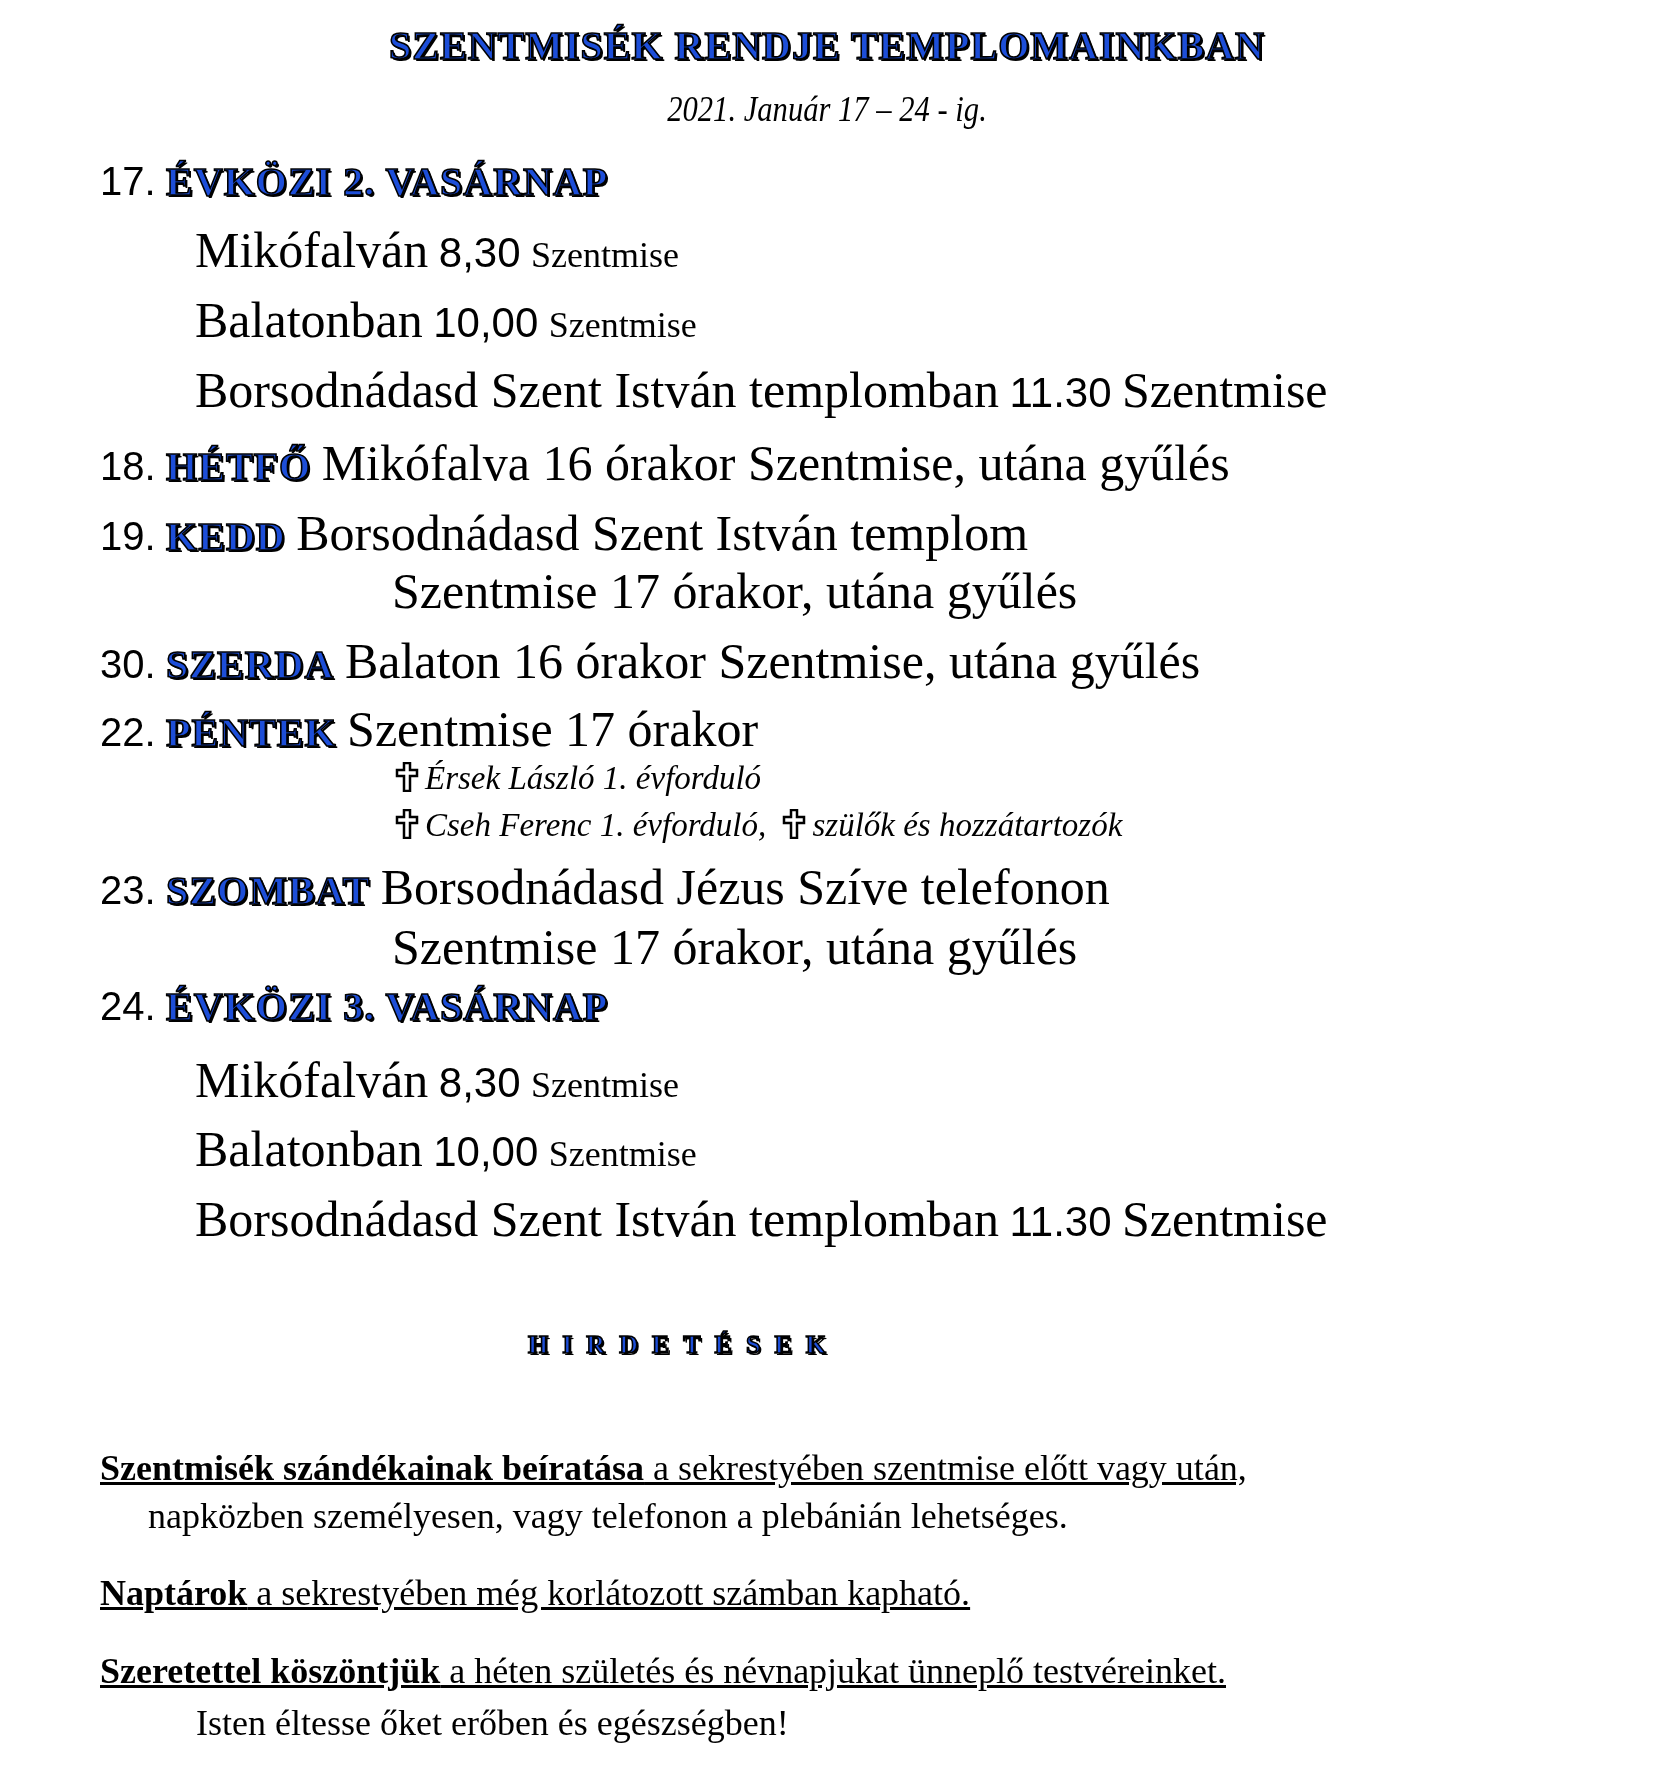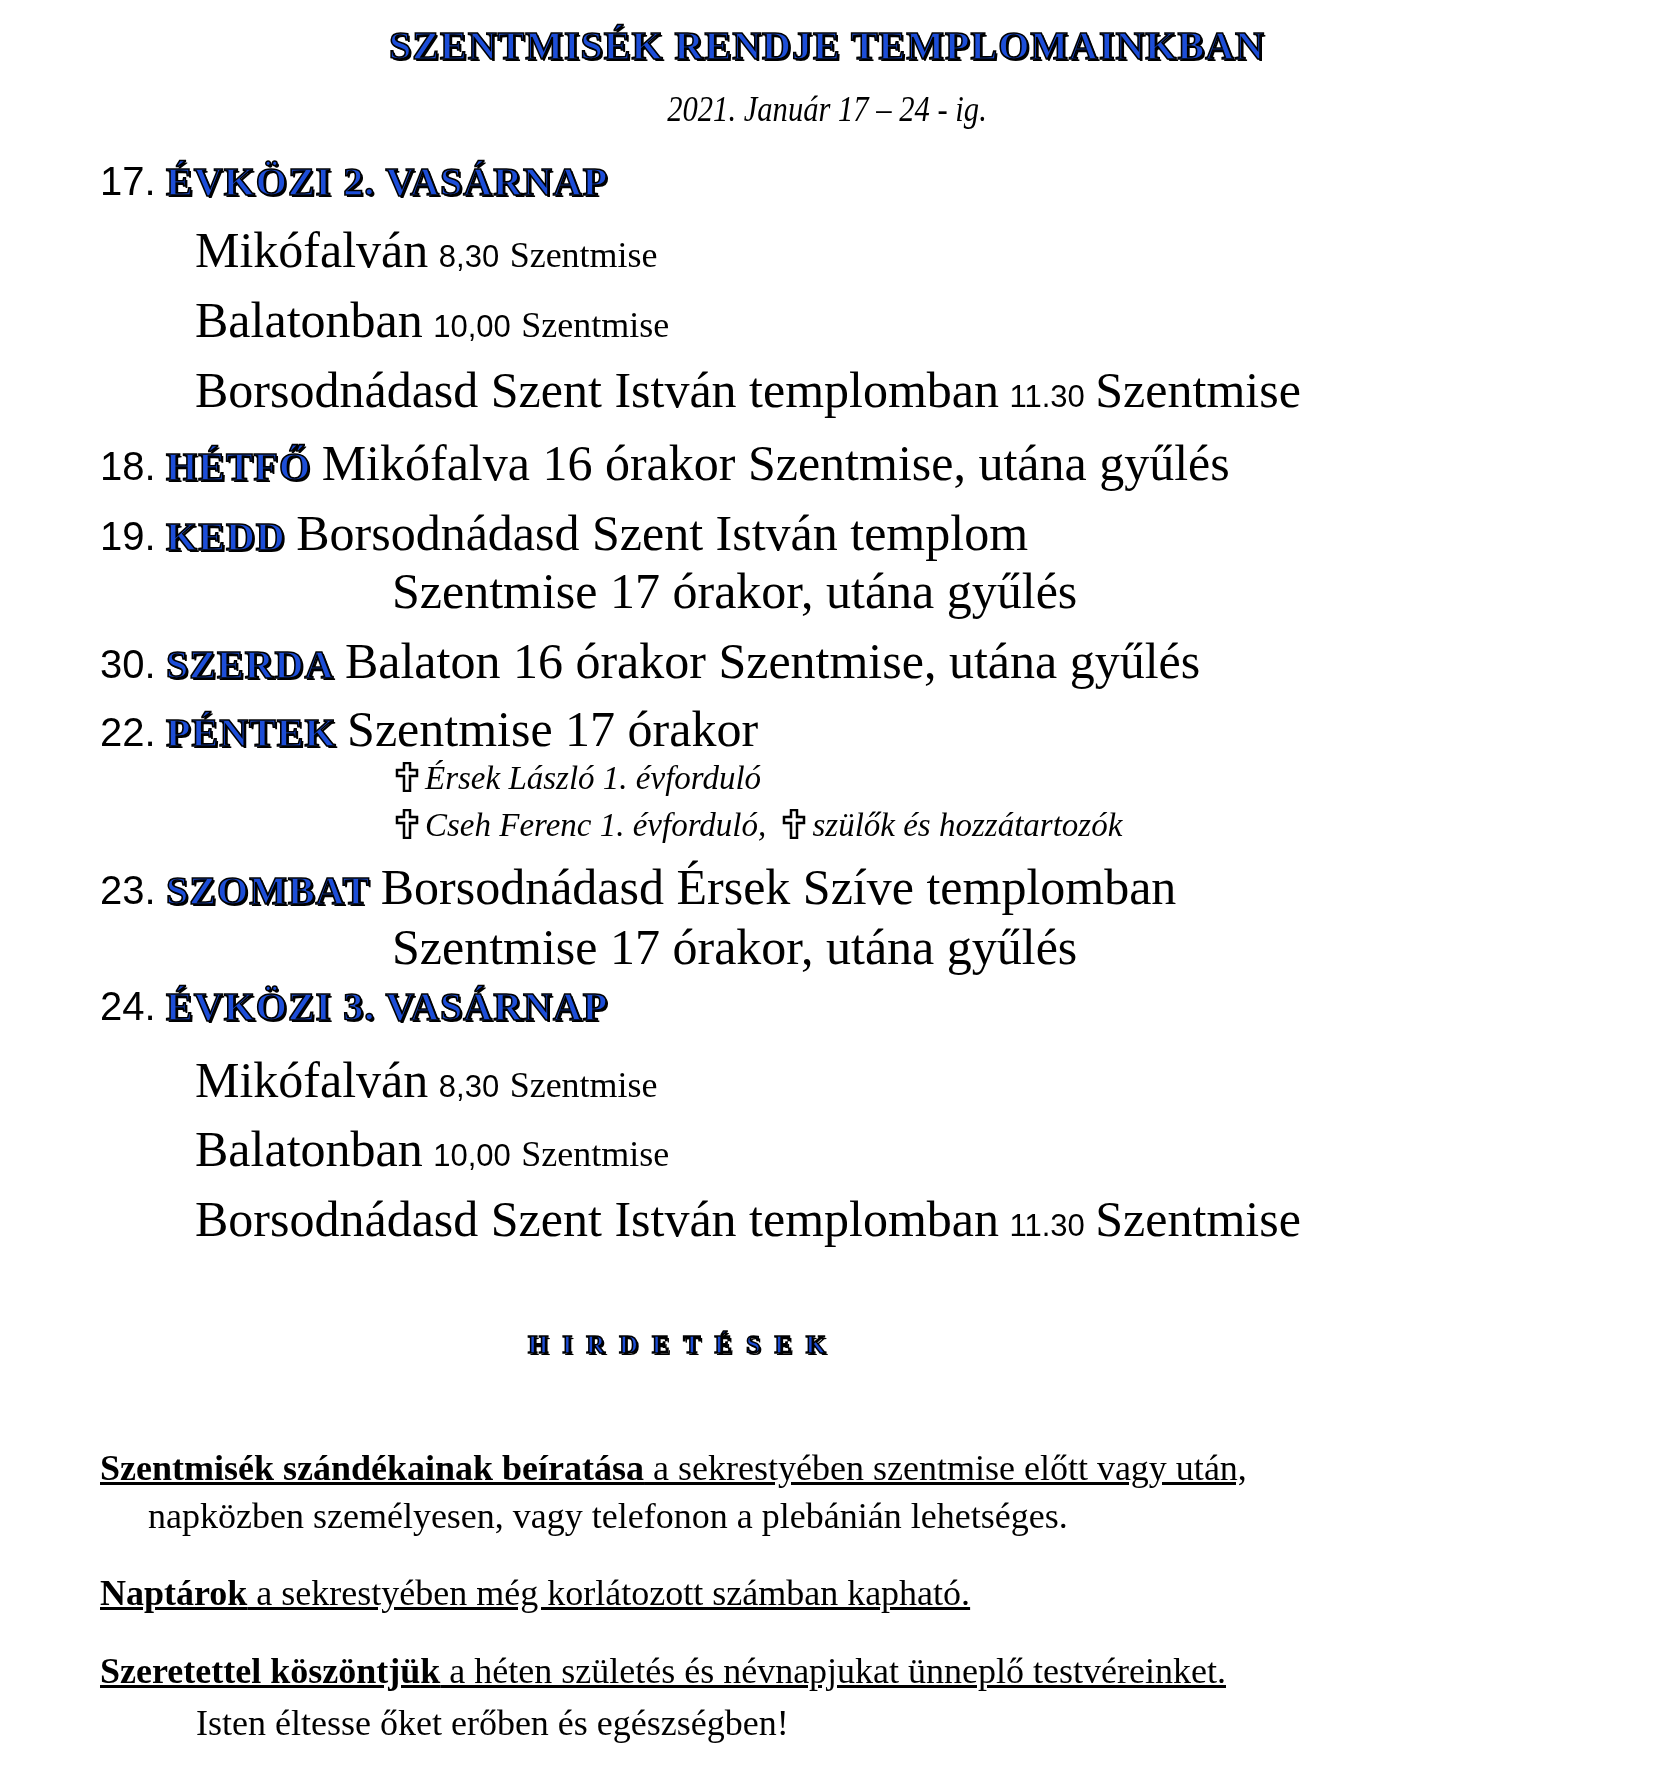--- a/index.html
+++ b/index.html
@@ -12,21 +12,21 @@
     text-shadow: 2px 2px 0 #000;
     letter-spacing: 1px;
   }
   #title { position: absolute; top: 22px; left: 0; width: 1654px; text-align: center; font-size: 40px; }
   #subtitle { position: absolute; top: 88px; left: 0; width: 1654px; text-align: center; font-size: 36px; font-style: italic; transform: scaleX(0.85); }
   .row { position: absolute; left: 100px; white-space: nowrap; font-size: 42px; line-height: 1; }
   .num { font-family: "Liberation Sans", sans-serif; font-size: 40px; }
   .day { font-size: 40px; }
   .t { font-size: 50px; }
   .sm { font-size: 36px; }
-  .time { font-family: "Liberation Sans", sans-serif; font-size: 31px; }
+  .time { font-family: "Liberation Sans", sans-serif; font-size: 42px; }
   .indent1 { left: 195px; }
   .indent2 { left: 392px; }
   .memorial { position: absolute; left: 395px; font-size: 33px; font-style: italic; white-space: nowrap; }
   .cross { display:inline-block; width: 24px; height: 30px; vertical-align: -3px; margin-right: 6px; }
   #hirdetesek { position: absolute; top: 1330px; left: 0; width: 1368px; text-align: center; font-size: 26px; letter-spacing: 14px; }
   .notice { position: absolute; left: 100px; font-size: 36px; white-space: nowrap; text-decoration: underline; }
   .notice b { font-weight: bold; }
   .cont { position: absolute; white-space: nowrap; font-size: 36px; }
 </style>
 </head>
@@ -93,21 +93,21 @@
         <path d="M9 1h6v7h7v6h-7v15h-6v-15h-7v-6h7z" fill="#fff" stroke="#000" stroke-width="2.5"></path>
       </svg><span>Cseh Ferenc 1. évforduló,</span>
     <svg class="cross" style="margin-left:8px" viewBox="0 0 24 30">
         <path d="M9 1h6v7h7v6h-7v15h-6v-15h-7v-6h7z" fill="#fff" stroke="#000" stroke-width="2.5"></path>
       </svg><span>szülők és hozzátartozók</span>
   </div>
 
   <div class="row" style="top:862px;">
     <span class="num">23.</span>
     <span class="day deco">SZOMBAT</span>
-    <span class="t">Borsodnádasd Érsek Szíve templomban</span>
+    <span class="t">Borsodnádasd Jézus Szíve telefonon</span>
   </div>
   <div class="row indent2" style="top:922px;">
     <span class="t">Szentmise 17 órakor, utána gyűlés</span>
   </div>
 
   <div class="row" style="top:985px;">
     <span class="num">24.</span>
     <span class="day deco">ÉVKÖZI 3. VASÁRNAP</span>
   </div>
   <div class="row indent1" style="top:1055px;">

